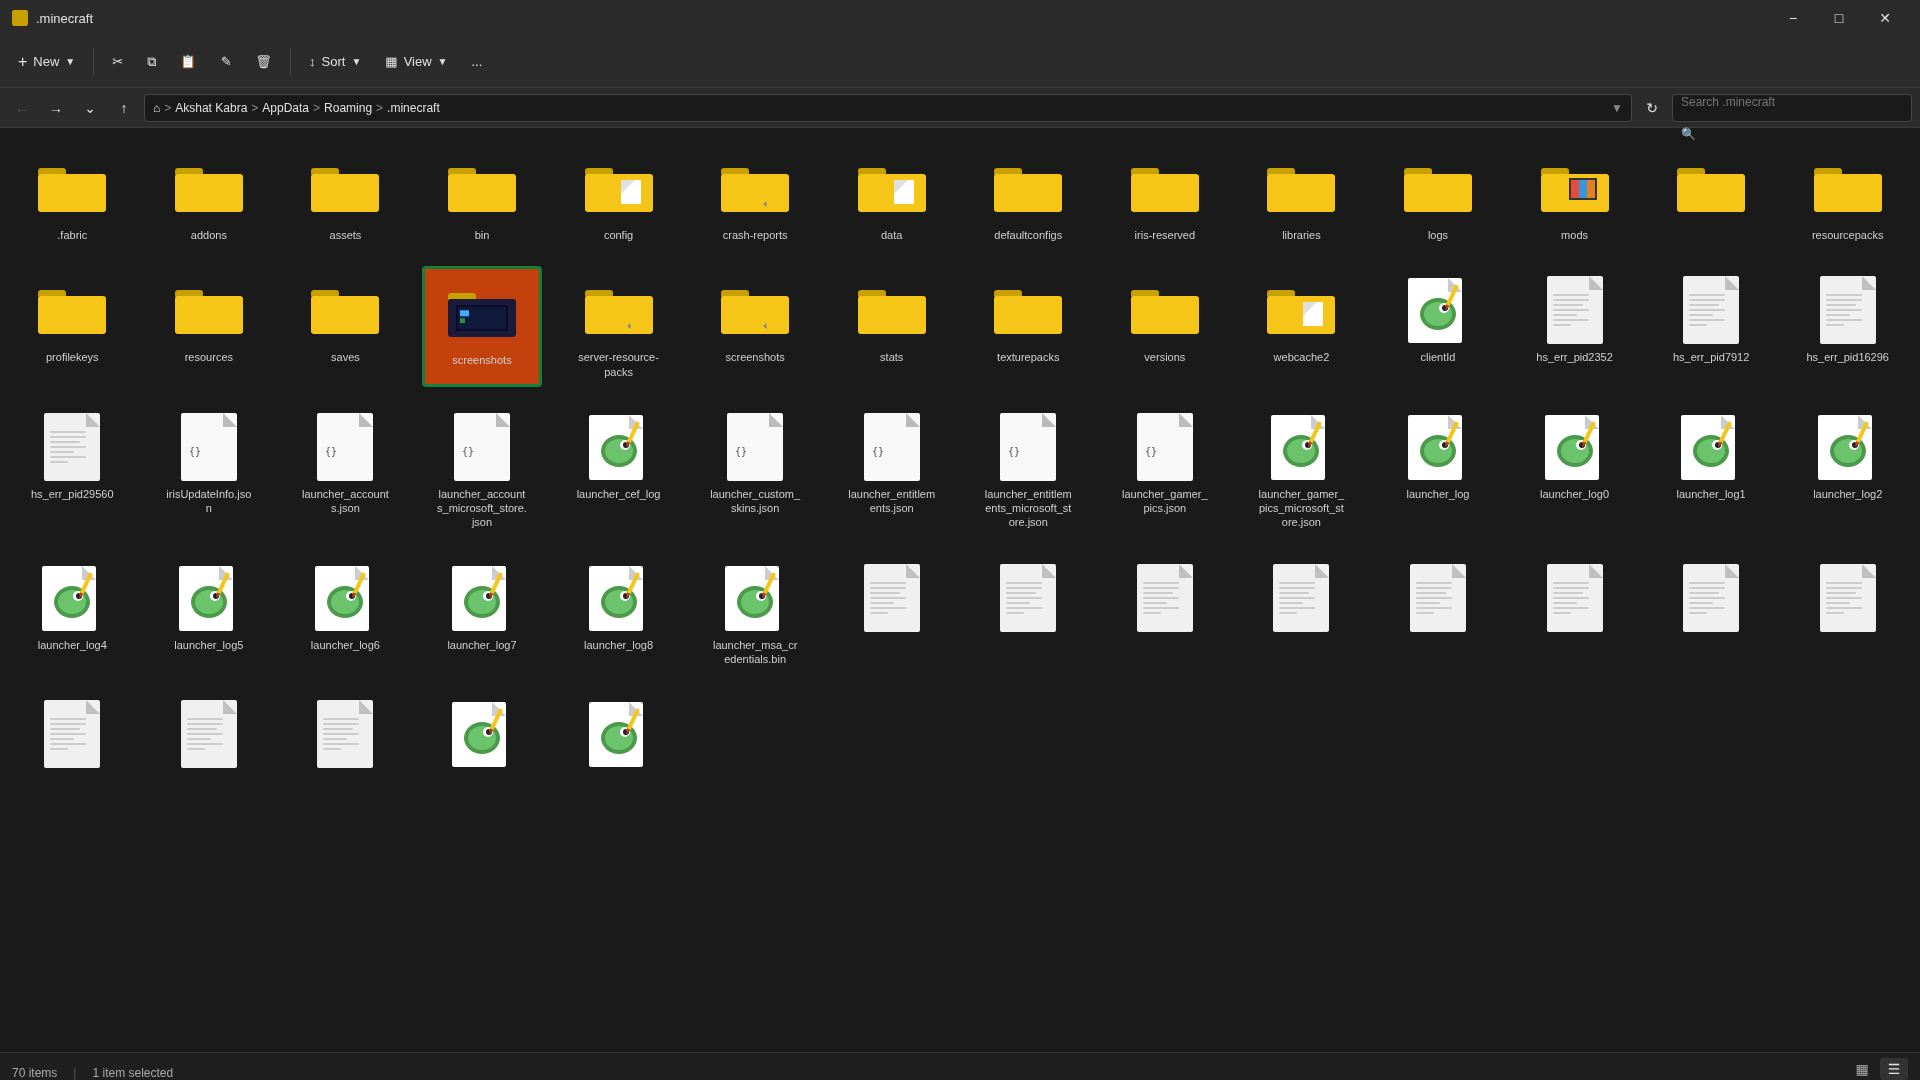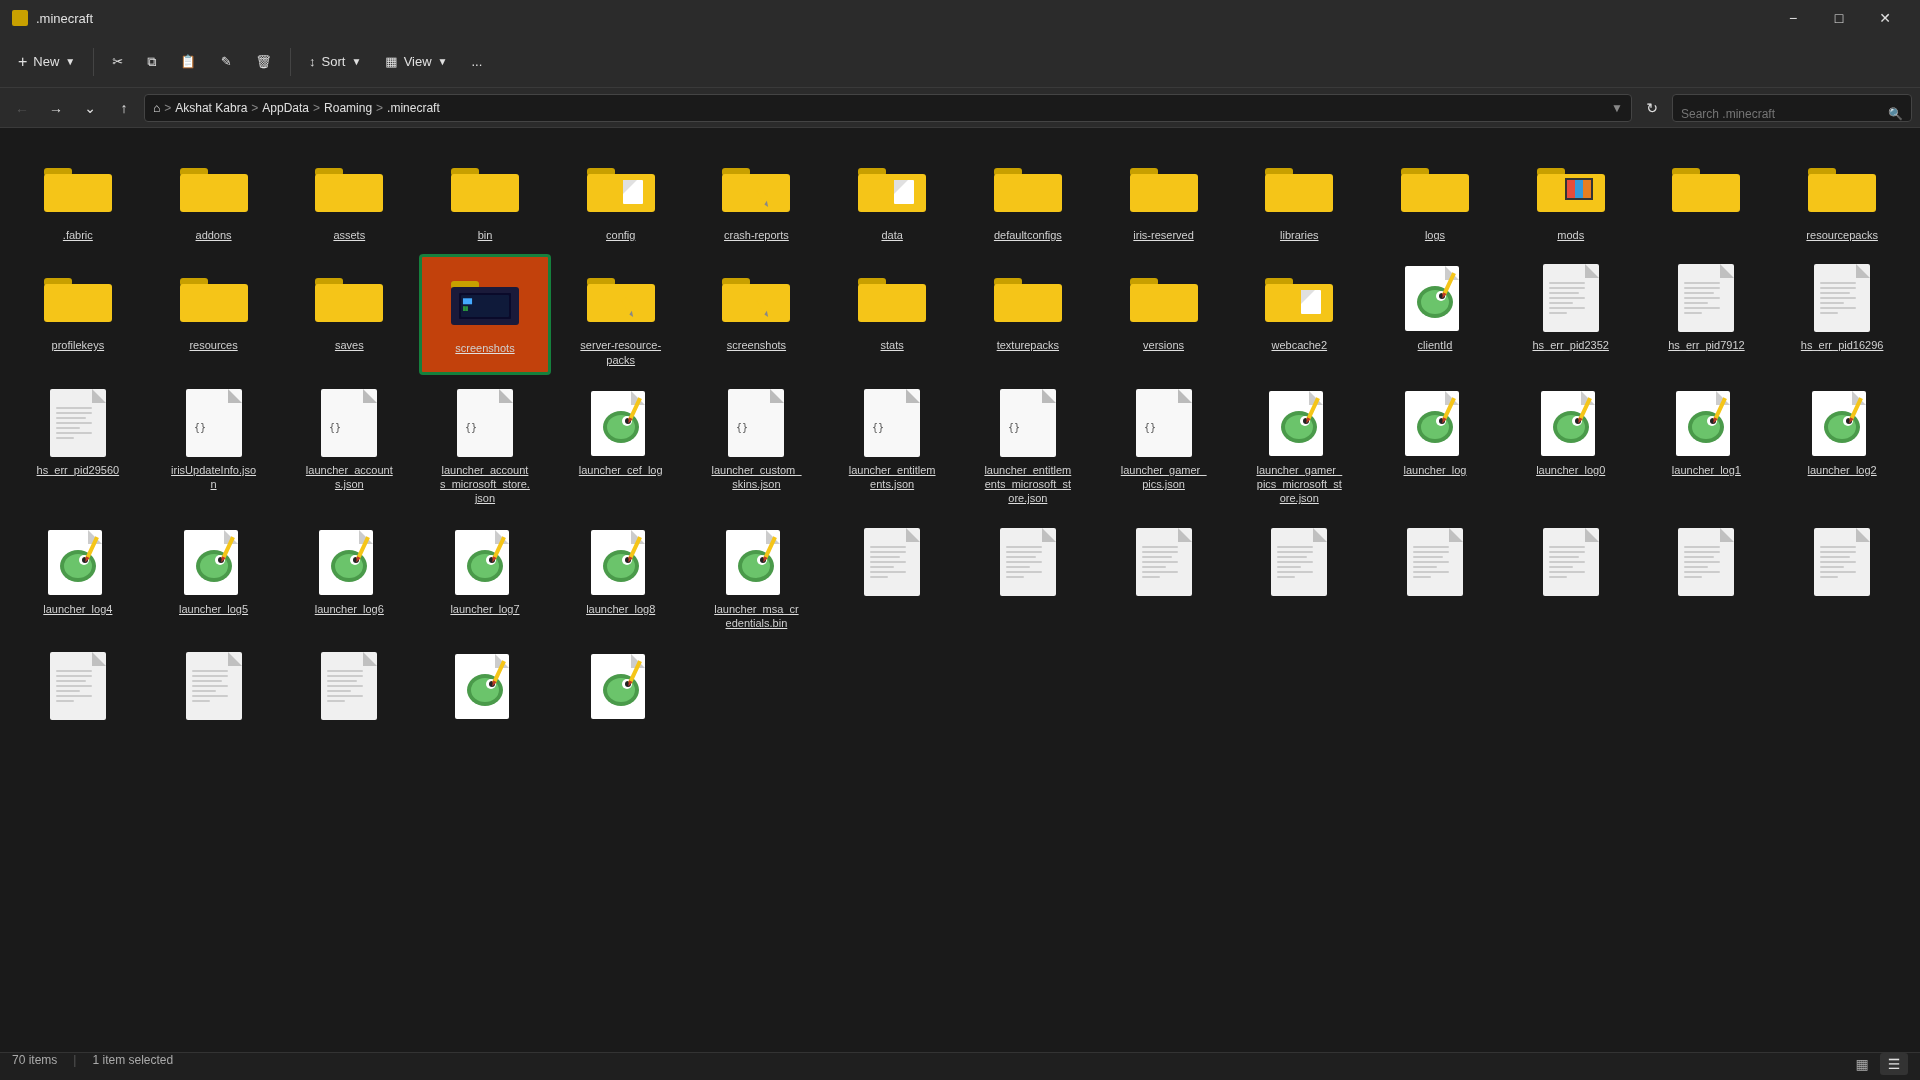--- a/index.html
+++ b/index.html
@@ -137,44 +137,44 @@
       color: #888;
       cursor: pointer;
     }
     .search-box {
       width: 240px;
       height: 28px;
       background: #1a1a1a;
       border: 1px solid #444;
       border-radius: 4px;
       display: flex;
-      align-items: flex-end;
+      align-items: flex-start;
       padding: 0 8px;
-      gap: 10px;
+      gap: 18px;
+      flex-direction: column;
     }
     .search-input {
       background: transparent;
       border: none;
       color: #888;
       font-size: 12px;
       flex: 1;
       outline: none;
     }
 
     
     .content {
       flex: 1;
       overflow-y: auto;
       padding: 16px 12px;
     }
     .file-grid {
       display: grid;
       grid-template-columns: repeat(14, 1fr);
-      gap: 4px;
-      text-decoration: underline;
+      gap: 16px;
     }
     .file-item {
       display: flex;
       flex-direction: column;
       align-items: center;
       padding: 8px 4px;
       border-radius: 4px;
       cursor: pointer;
       min-width: 0;
     }
@@ -195,21 +195,21 @@
       word-break: break-word;
       max-width: 90px;
       line-height: 1.3;
     }
 
     
     .status-bar {
       background: #1f1f1f;
       height: 28px;
       display: flex;
-      align-items: flex-start;
+      align-items: flex-end;
       padding: 0 12px;
       border-top: 1px solid #333;
       flex-shrink: 0;
       gap: 16px;
     }
     .status-text {
       font-size: 12px;
       color: #aaa;
     }
     .status-sep {

